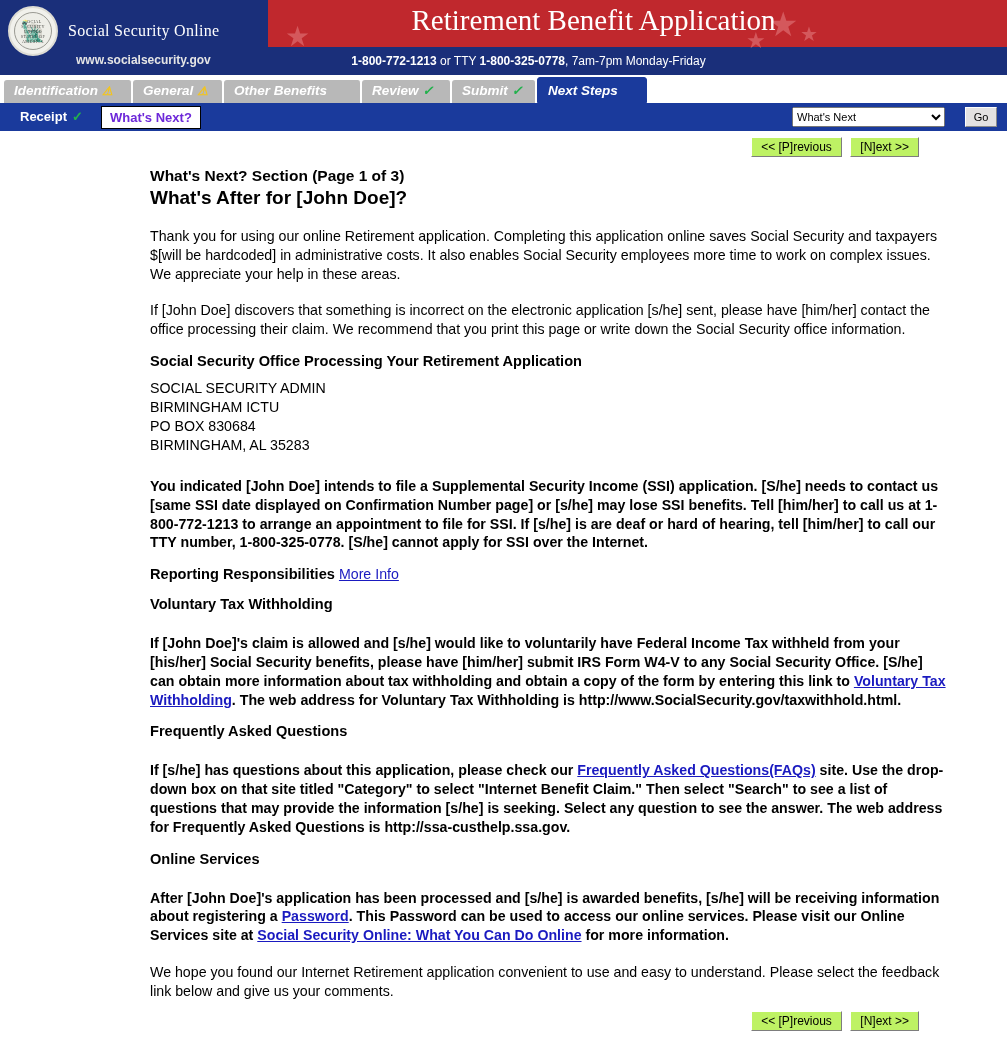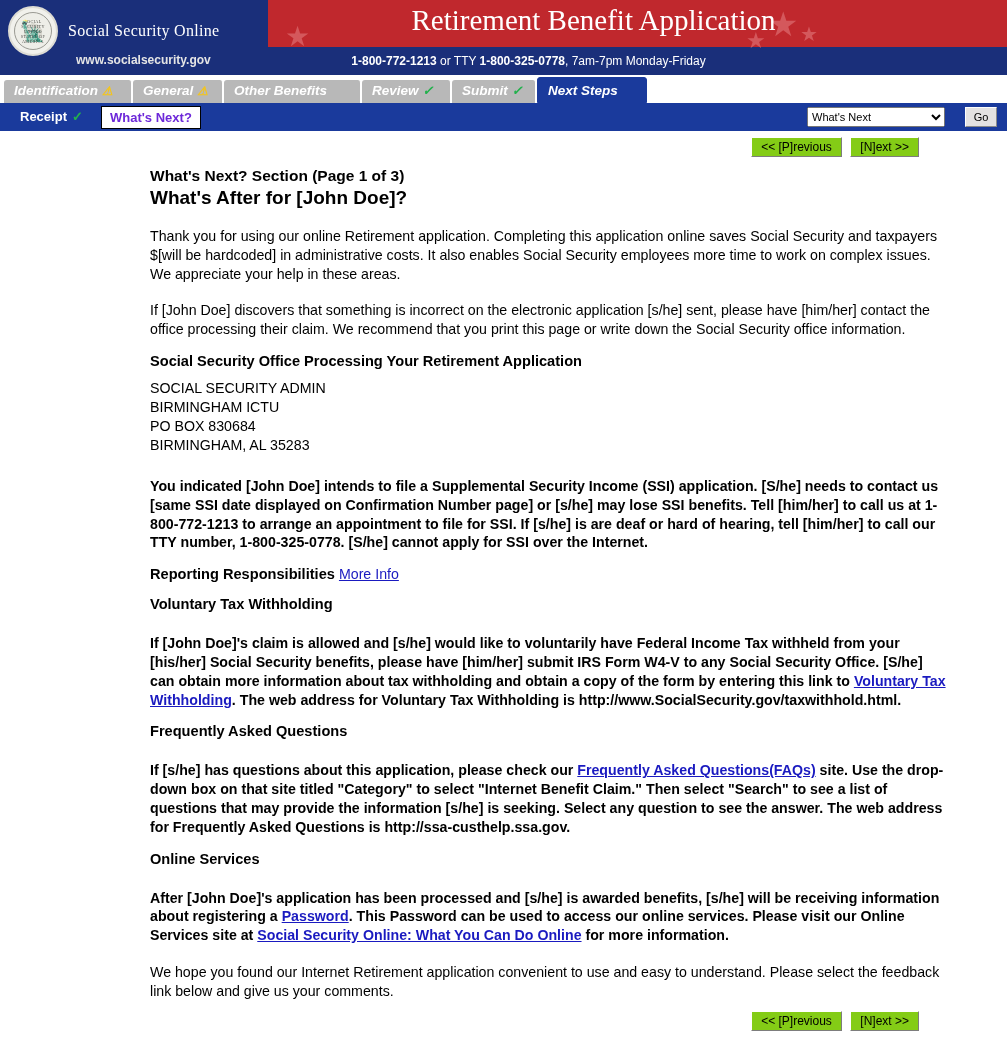--- a/index.html
+++ b/index.html
@@ -136,21 +136,21 @@
   .subnav .crumb .chk { color: #22b14c; margin-left: 5px; }
   .subnav .current-box {
     position: absolute; left: 101px; top: 3px;
     background: #ffffff; color: #6d28d9;
     font-size: 13px; font-weight: bold;
     padding: 3px 8px;
     border: 1px solid #000000;
   }
   .subnav select {
     position: absolute; right: 62px; top: 4px;
-    width: 138px; height: 20px;
+    width: 153px; height: 20px;
     font-size: 11px;
     font-family: "Liberation Sans", sans-serif;
   }
   .subnav .go-btn {
     position: absolute; right: 10px; top: 4px;
     width: 32px; height: 20px;
     font-size: 11px;
     background: #e4e2e2;
     border: 1px solid #8a8a8a;
     border-top-color: #fdfdfd; border-left-color: #fdfdfd;
@@ -165,21 +165,21 @@
   }
   .navbtns {
     text-align: right;
     padding: 6px 88px 0 0;
   }
   .navbtns.bottom { padding-top: 10px; padding-bottom: 6px; }
   .navbtn {
     display: inline-block;
     font-size: 12px;
     font-family: "Liberation Sans", sans-serif;
-    background: #84cc16;
+    background: #bef264;
     border: 1px solid #7d7d7d;
     border-top-color: #ffffff; border-left-color: #ffffff;
     padding: 2px 9px;
     margin-left: 4px;
     cursor: pointer;
   }
   .body-wrap {
     padding: 4px 57px 0 150px;
     color: #000000;
   }

